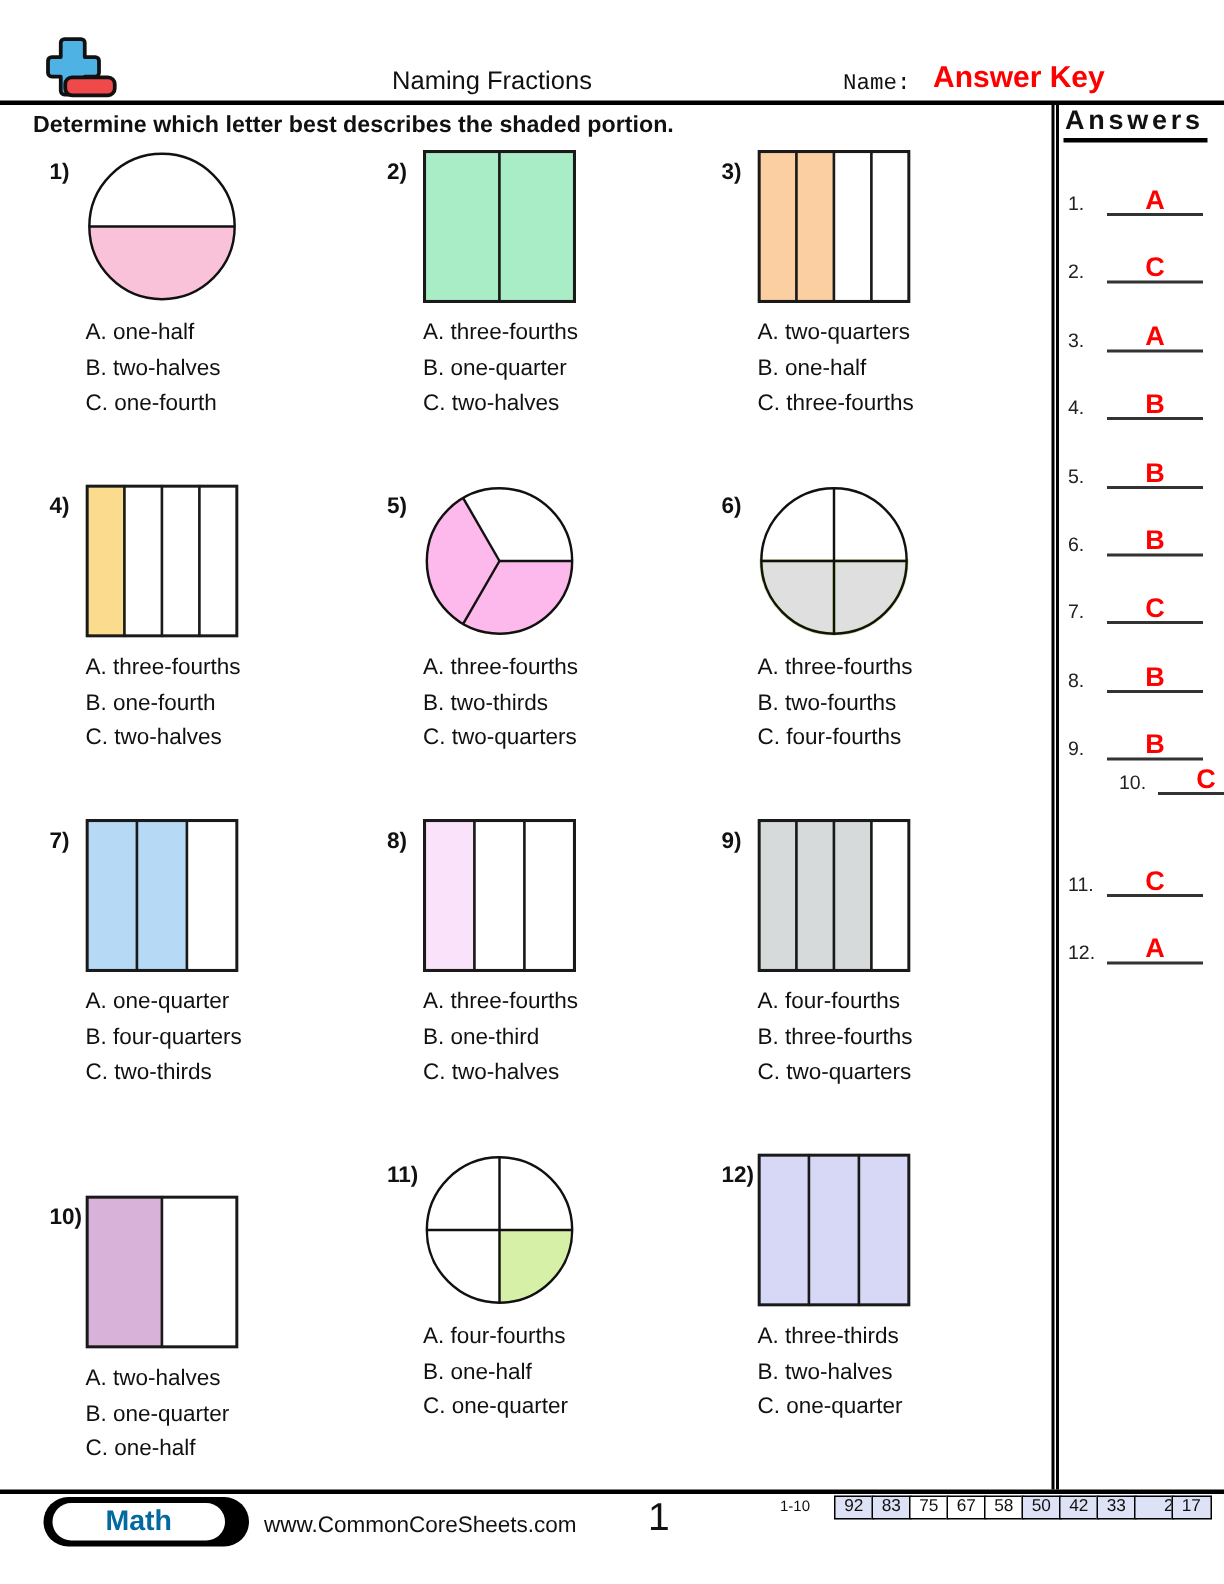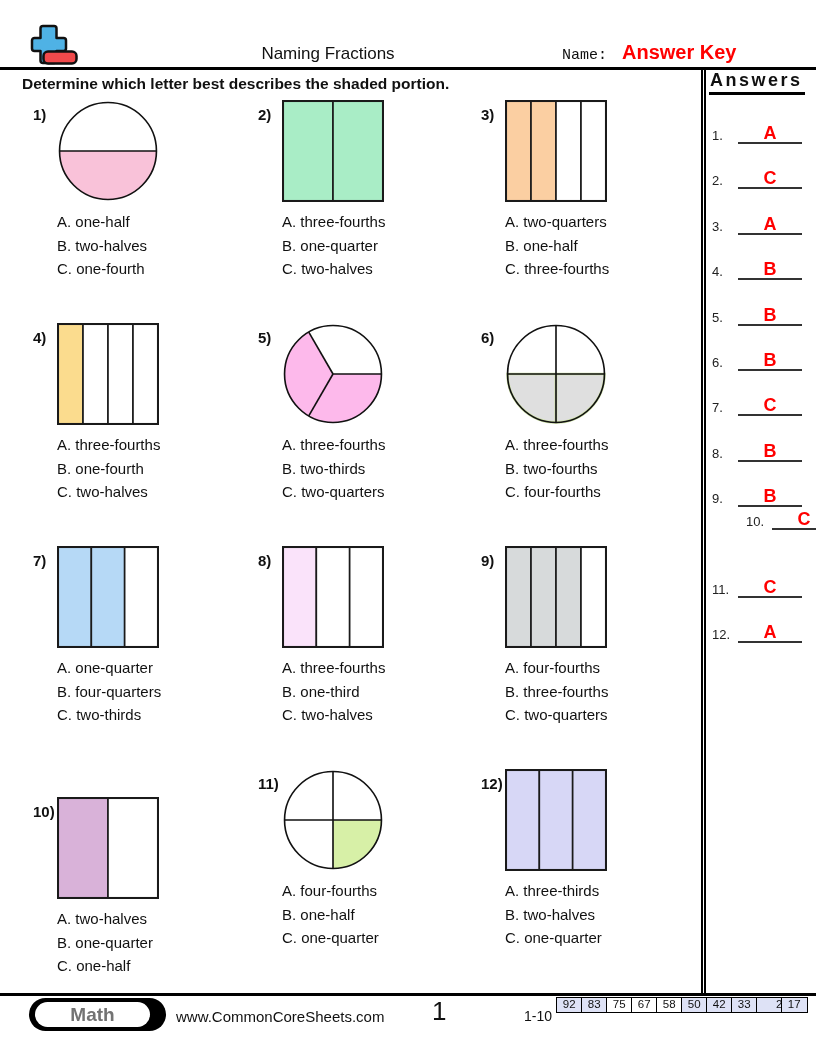--- a/index.html
+++ b/index.html
@@ -28,27 +28,27 @@
   .problem{position:absolute;width:215px;height:218px;}
   .p-num{position:absolute;left:3px;top:6px;font-weight:bold;font-size:15px;}
   .p-shape{position:absolute;left:27px;top:0;width:102px;height:102px;}
   .p-options{position:absolute;left:27px;top:110px;font-size:15px;}
   .p-option{height:23.5px;line-height:23.5px;white-space:nowrap;}
 
   
   .footer-line{position:absolute;left:0;top:993px;width:816px;height:3px;background:#000;}
   .math-badge{position:absolute;left:29px;top:998px;width:137px;height:33px;background:#000;border-radius:17px;}
   .math-badge-inner{position:absolute;left:6px;top:4px;right:16px;bottom:4px;background:#fff;border-radius:13px;
-                    display:flex;align-items:center;justify-content:center;font-size:19px;font-weight:bold;color:#737373;}
+                    display:flex;align-items:center;justify-content:center;font-size:19px;font-weight:bold;color:#0369a1;}
   .website{position:absolute;left:176px;top:1008px;font-size:15px;}
   .page-num{position:absolute;left:432px;top:996px;font-size:26px;}
   .score-table{position:absolute;left:520px;top:997px;}
   .score-row{display:flex;align-items:stretch;height:15.5px;}
   .score-row + .score-row{margin-top:-1.5px;}
-  .score-label{width:32px;padding-right:4px;text-align:right;font-size:14px;line-height:15px;margin-top:12px;}
+  .score-label{width:32px;padding-right:4px;text-align:left;font-size:10px;line-height:15px;}
   .score-cell{box-sizing:border-box;width:26.5px;border:1.5px solid #000;font-size:11.5px;line-height:12px;
               text-align:center;background:#fff;}
   .score-cell + .score-cell{margin-left:-1.5px;}
 </style>
 </head>
 <body>
 
 <div class="page">
 
   <svg class="logo" viewBox="0 0 50 44" aria-hidden="true">

